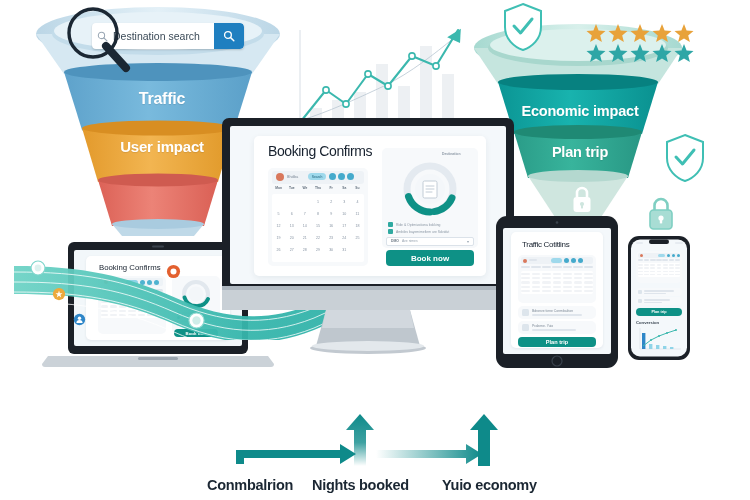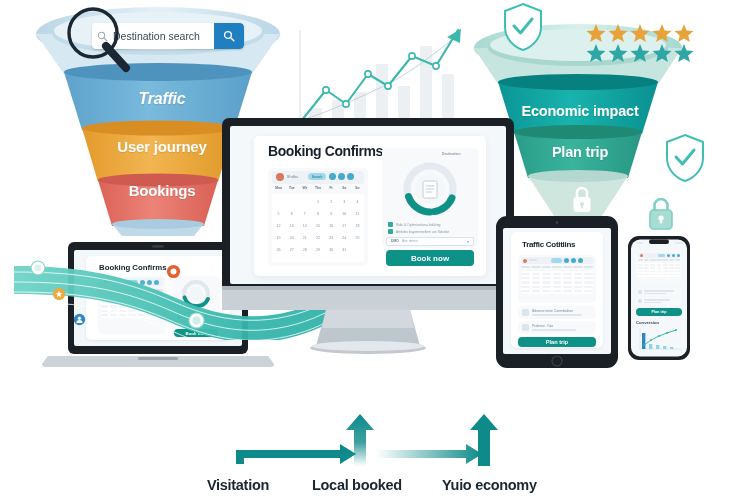--- a/index.html
+++ b/index.html
@@ -55,21 +55,21 @@
   #reviews-block .rv-label { margin-top: 3px; font-size: 13px; font-weight: bold; color: #1b2733; letter-spacing: -.2px; }
 
   
   #arrow-row { position: absolute; left: 0; top: 404px; width: 750px; height: 96px; }
   .arr-label {
     position: absolute; font-size: 14.5px; font-weight: bold;
     color: #1b2733; white-space: nowrap; letter-spacing: -.3px;
   }
 
   
-  .screen-title { font-weight: bold; color: #17212e; white-space: nowrap; }
+  .screen-title { font-weight: normal; color: #17212e; white-space: nowrap; }
   .card { background:#ffffff; border-radius:5px; }
   .btn-teal {
     background:#0E9186; color:#fff; font-weight:bold; text-align:center;
     border-radius:4px; display:flex; align-items:center; justify-content:center;
     white-space:nowrap;
   }
   .cal-grid { display:grid; grid-template-columns:repeat(7,1fr); }
   .cal-grid div { text-align:center; color:#8794a3; }
   .cal-head div { color:#63707e; font-weight:bold; }
   .skel { background:#dfe5ec; border-radius:2px; }
@@ -141,23 +141,22 @@
 
     <path d="M54,124 L206,124 L190,178 L70,178 Z" fill="url(#lf-or)"></path>
     <ellipse cx="130" cy="124" rx="76" ry="7.5" fill="#D88E22"></ellipse>
 
     <path d="M70,176 L190,176 L176,222 L84,222 Z" fill="url(#lf-red)"></path>
     <ellipse cx="130" cy="176" rx="60" ry="6.5" fill="#CF5B50"></ellipse>
 
     <path d="M84,220 L176,220 L166,232 L94,232 Z" fill="#BFD9E8"></path>
     <ellipse cx="130" cy="220" rx="46" ry="5" fill="#A9CBDF"></ellipse>
   </svg>
-  <div class="funnel-label" style="left:108px; top:90px; width:108px; font-size:16px;font-style:italic;">Traffic</div>
-  <div class="funnel-label" style="left:98px; top:138px; width:128px; font-size:15px;">User journey</div>
-  <div class="funnel-label" style="left:110px; top:182px; width:104px; font-size:15px;">Bookings</div>
+  <div class="funnel-label" style="left:108px; top:90px; width:108px; font-size:16px;">Traffic</div>
+  <div class="funnel-label" style="left:98px; top:138px; width:128px; font-size:15px;">User impact</div>
 
   <div id="searchbar">
     <span class="sb-glass">
       <svg width="11" height="11" viewBox="0 0 16 16">
         <circle cx="6.5" cy="6.5" r="4.6" fill="none" stroke="#9aa7b4" stroke-width="1.5"></circle>
         <line x1="10" y1="10" x2="14.5" y2="14.5" stroke="#9aa7b4" stroke-width="1.6" stroke-linecap="round"></line>
       </svg>
     </span>
     <span class="sb-text">Destination search</span>
     <span class="sb-btn">
@@ -657,18 +656,18 @@
       </defs>
 
       <path d="M6,50 V36 H110 V30 L126,40 L110,50 V44 H14 V50 Z" fill="#0E8A8A"></path>
 
       <path d="M124,52 V16 H116 L130,0 L144,16 H136 V52 Z" fill="url(#fadeU)"></path>
 
       <path d="M146,36 H236 V30 L252,40 L236,50 V44 H146 Z" fill="url(#fadeA)"></path>
 
       <path d="M248,52 V16 H240 L254,0 L268,16 H260 V52 Z" fill="#0E8A8A"></path>
     </svg>
-    <div class="arr-label" style="left:207px; top:73px;">Visitation</div>
-    <div class="arr-label" style="left:312px; top:73px;">Local booked</div>
+    <div class="arr-label" style="left:207px; top:73px;">Conmbalrion</div>
+    <div class="arr-label" style="left:312px; top:73px;">Nights booked</div>
     <div class="arr-label" style="left:442px; top:73px;">Yuio economy</div>
   </div>
 
 </div>
 
 </body></html>

